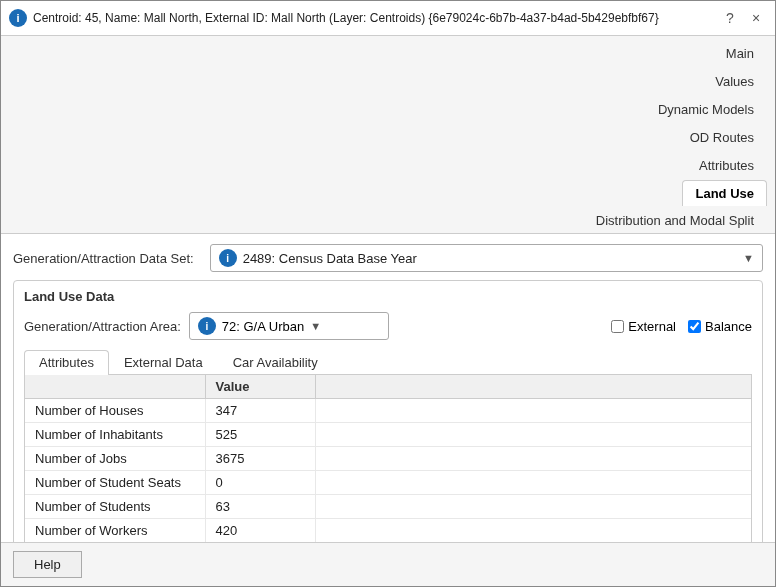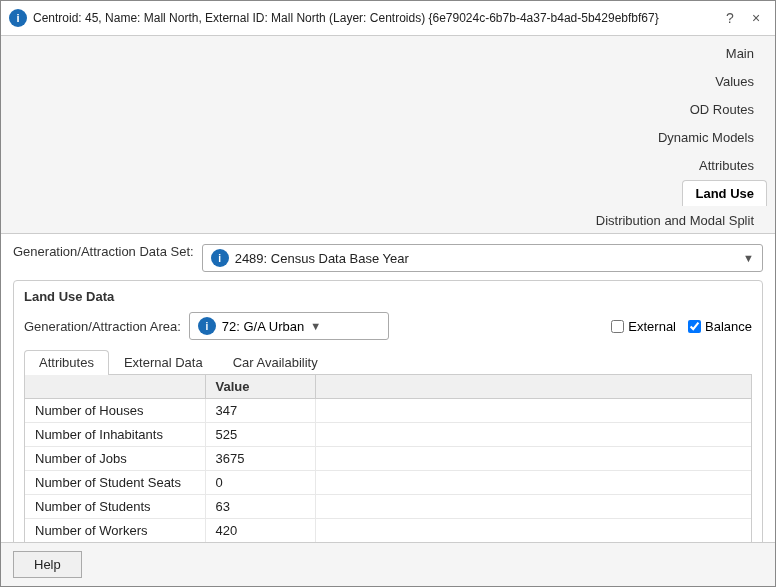--- a/index.html
+++ b/index.html
@@ -106,22 +106,23 @@
 
     .content-area {
       flex: 1;
       background: #fff;
       padding: 10px 12px;
       overflow: auto;
     }
 
     .row-field {
       display: flex;
+      align-items: center;
       margin-bottom: 8px;
-      gap: 8px;
+      gap: 16px;
     }
     .field-label {
       font-size: 13px;
       color: #333;
       white-space: nowrap;
     }
     .dataset-select {
       flex: 1;
       display: flex;
       align-items: center;
@@ -298,22 +299,22 @@
     </div>
     <div class="title-actions">
       <button class="title-btn">?</button>
       <button class="title-btn close">×</button>
     </div>
   </div>
 
   <div class="tabs-bar">
     <div class="tab">Main</div>
     <div class="tab">Values</div>
+    <div class="tab">Dynamic Models</div>
     <div class="tab">OD Routes</div>
-    <div class="tab">Dynamic Models</div>
     <div class="tab">Attributes</div>
     <div class="tab active">Land Use</div>
     <div class="tab">Distribution and Modal Split</div>
   </div>
 
   <div class="content-area">
 
     <div class="row-field">
       <span class="field-label">Generation/Attraction Data Set:</span>
       <div class="dataset-select">

